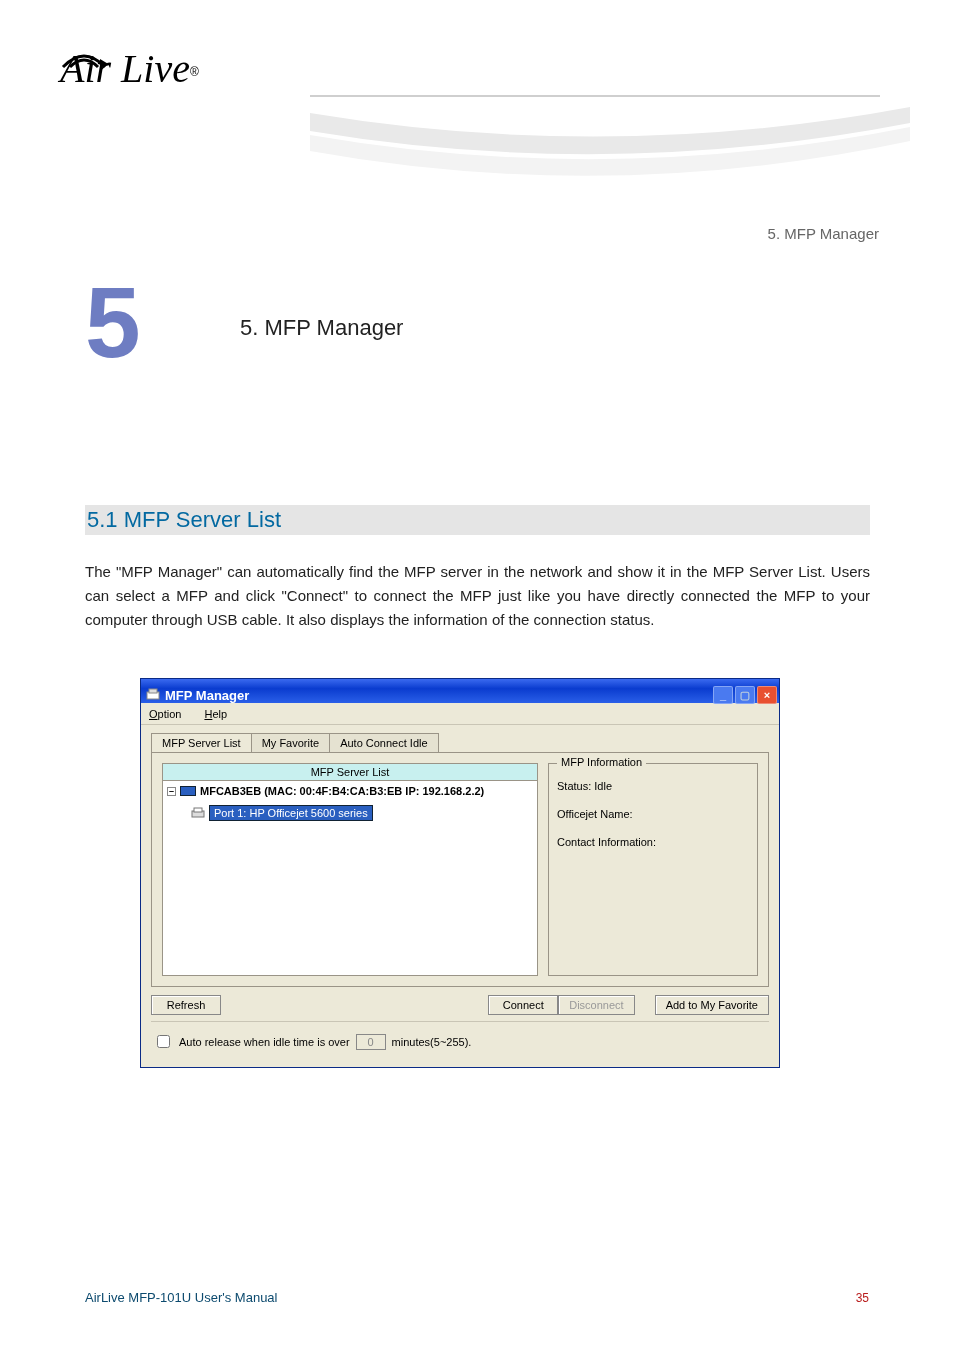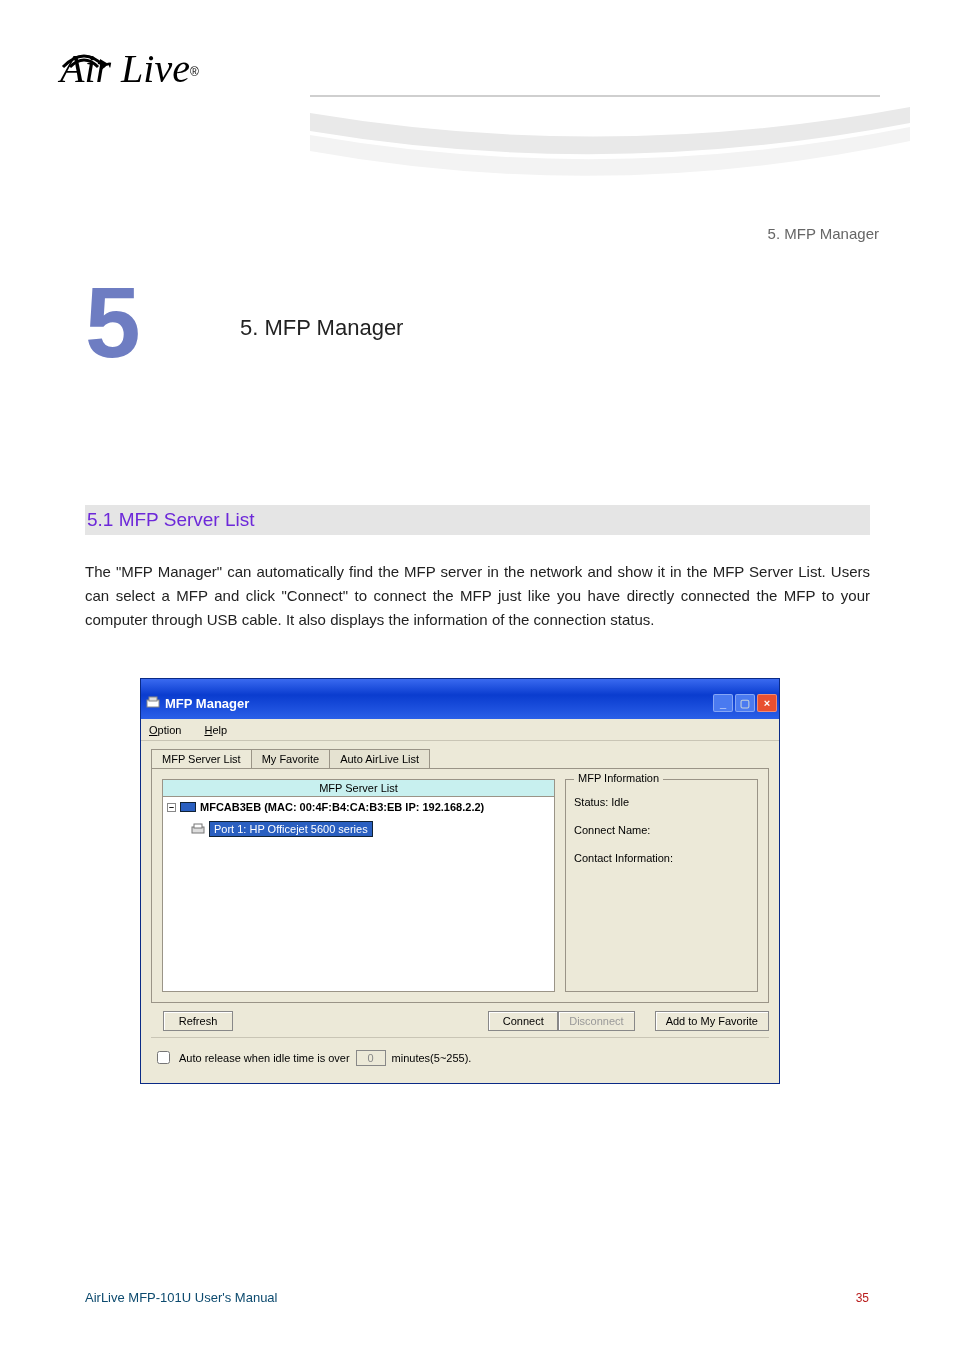--- a/index.html
+++ b/index.html
@@ -86,22 +86,22 @@
     width: 785px;
     height: 30px;
     background: #e5e5e5;
   }
   .section-title {
     position: absolute;
     top: 505px;
     left: 85px;
     width: 785px;
     height: 30px;
-    font-size: 19px;
-    color: #6d28d9;
+    font-size: 22px;
+    color: #0369a1;
     line-height: 30px;
     padding-left: 2px;
   }
   .body-text {
     position: absolute;
     top: 560px;
     left: 85px;
     width: 785px;
     font-size: 15px;
     color: #222;
@@ -114,21 +114,21 @@
     position: absolute;
     top: 678px;
     left: 140px;
     width: 640px;
     background: #ece9d8;
     border: 1px solid #0a2a86;
     font-family: Tahoma, Arial, sans-serif;
     font-size: 11px;
   }
   .titlebar {
-    height: 40px;
+    height: 24px;
     background: linear-gradient(#3a6af0,#0a3ccf 40%,#2a5fe8);
     color: #fff;
     font-weight: bold;
     display: flex;
     align-items: center;
     padding: 8px 2px 0 4px;
   }
   .titlebar .tb-icon {
     width: 16px; height: 16px; margin-right: 4px;
     display:inline-flex;align-items:center;justify-content:center;
@@ -212,38 +212,37 @@
   .tree-line2 {
     display:flex; align-items:center; gap:4px;
     margin-left: 24px;
     margin-top:8px;
   }
   .prn-icon { width:14px;height:12px;}
   .port-label {
     background:#2a5fc0;color:#fff;padding:1px 4px;border:1px solid #123;
   }
   .right-col {
-    width: 193px;
+    width: 210px;
     border:1px solid #9a9487;
     padding:6px 8px;
     position:relative;
     font-size:11px;
   }
   .fieldset-legend {
     position:absolute; top:-8px; left:8px;
     background:#ece9d8; padding:0 4px;
     font-size:11px;
   }
   .info-line { margin: 10px 0 16px 0; }
   .btn-row {
     display:flex;
     margin-top:8px;
     gap:0;
     align-items:center;
-    margin-left:12px;
   }
   .xp-btn {
     border:1px solid #888;
     background:#ece9d8;
     padding:3px 10px;
     font-size:11px;
     min-width:70px;
     text-align:center;
     box-shadow: inset 1px 1px 0 #fff;
   }
@@ -323,21 +322,21 @@
 
     <div class="menubar">
       <span class="menu-item"><span class="uline">O</span>ption</span>
       <span class="menu-item"><span class="uline">H</span>elp</span>
     </div>
 
     <div class="client-area">
       <div class="tabs-row">
         <div class="tab active">MFP Server List</div>
         <div class="tab inactive">My Favorite</div>
-        <div class="tab inactive">Auto AirLive List</div>
+        <div class="tab inactive">Auto Connect Idle</div>
       </div>
 
       <div class="tab-panel">
         <div class="left-col">
           <div class="list-header">MFP Server List</div>
           <div class="tree-box">
             <div class="tree-line1">
               <span class="tree-toggle">–</span>
               <span class="srv-icon"></span>
               <span>MFCAB3EB (MAC: 00:4F:B4:CA:B3:EB   IP: 192.168.2.2)</span>
@@ -348,21 +347,21 @@
                 <rect x="3" y="1" width="8" height="4" fill="#fff" stroke="#777"></rect>
               </svg>
               <span class="port-label">Port 1: HP Officejet 5600 series</span>
             </div>
           </div>
         </div>
 
         <div class="right-col">
           <span class="fieldset-legend">MFP Information</span>
           <div class="info-line">Status: Idle</div>
-          <div class="info-line">Connect Name:</div>
+          <div class="info-line">Officejet Name:</div>
           <div class="info-line">Contact Information:</div>
         </div>
       </div>
 
       <div class="btn-row">
         <div class="xp-btn"><span class="uline">R</span>efresh</div>
         <div class="spacer"></div>
         <div class="xp-btn"><span class="uline">C</span>onnect</div>
         <div class="xp-btn disabled">Disconnect</div>
         <div style="width:20px"></div>

